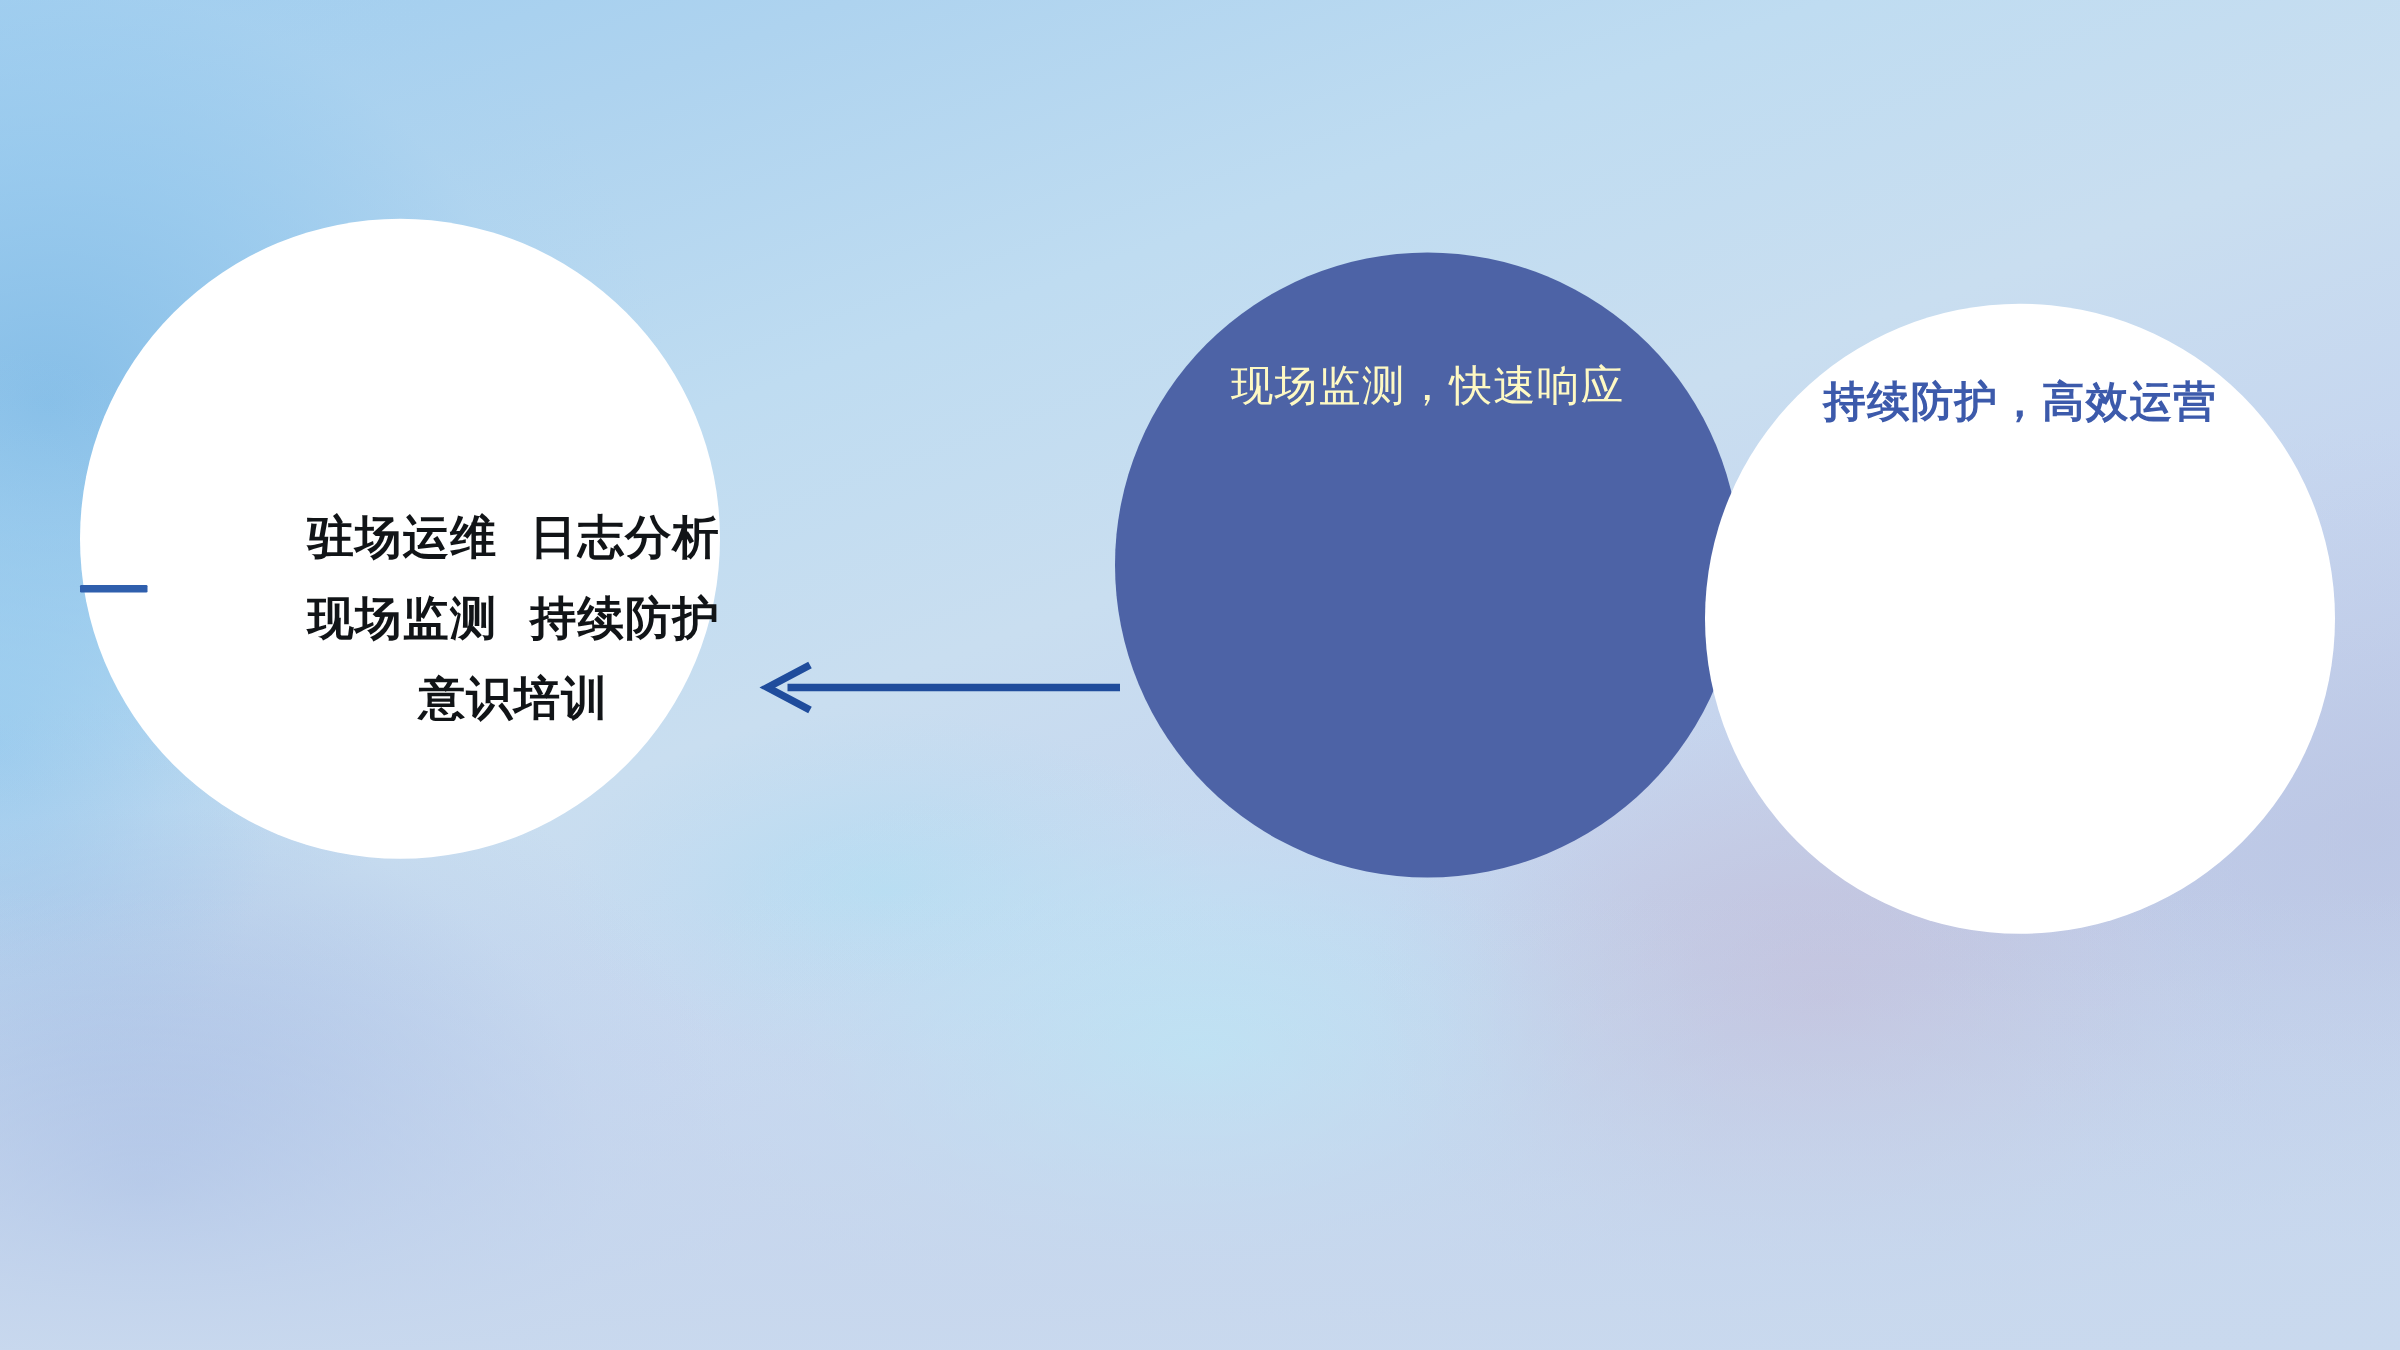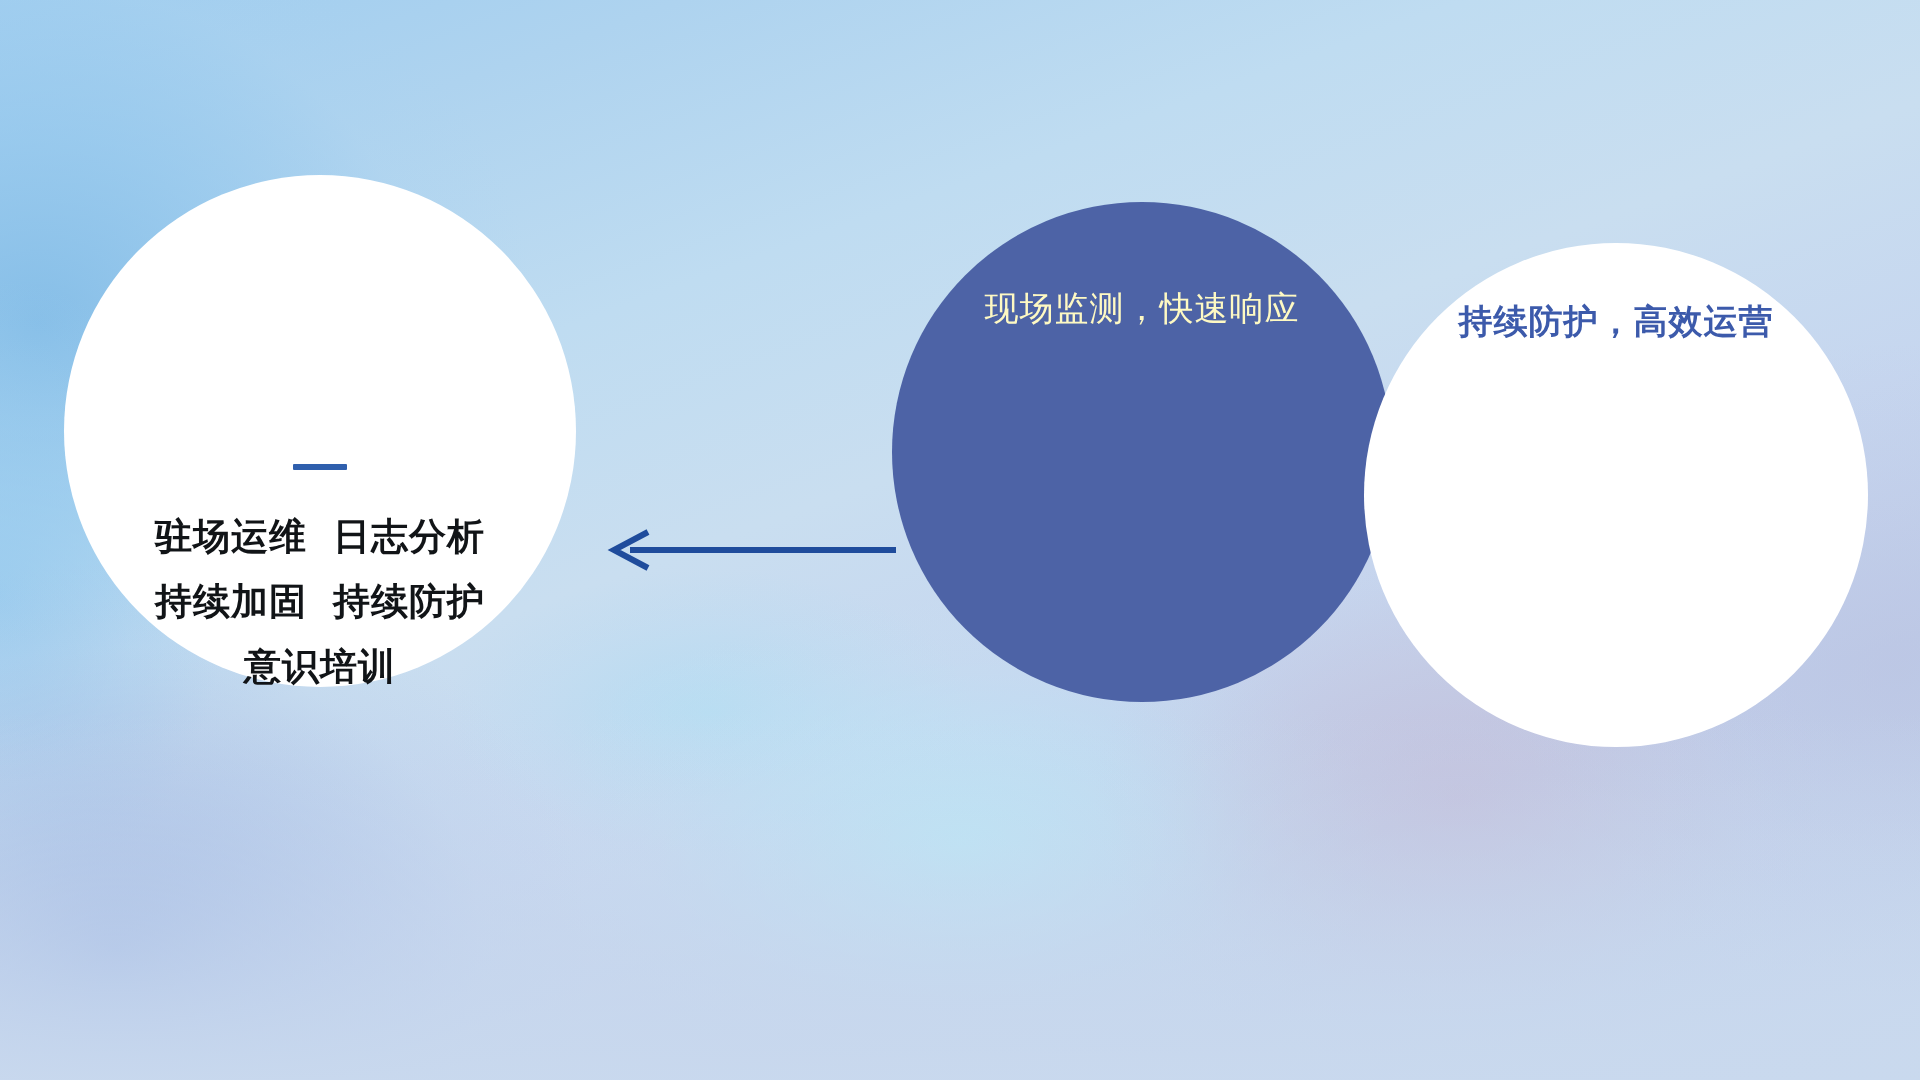--- a/index.html
+++ b/index.html
@@ -108,23 +108,23 @@
     box-sizing: border-box;
   }
 
   .circle-left {
     left: 64px;
     top: 175px;
     width: 512px;
     height: 512px;
     background: #ffffff;
     display: flex;
-    flex-direction: column;
-    align-items: center;
-    justify-content: flex-end;
+    flex-direction: row;
+    align-items: center;
+    justify-content: space-between;
     padding-top: 128px;
   }
   .dash-mark {
     width: 54px;
     height: 6px;
     border-radius: 1px;
     background: #2f5fad;
     margin-bottom: 48px;
   }
   .left-lines {
@@ -223,21 +223,21 @@
 
   <svg class="arrow-connector" viewBox="0 0 300 60">
     <line x1="296" y1="30" x2="30" y2="30" stroke="#1f4c9c" stroke-width="6"></line>
     <polyline points="48,12 14,30 48,48" fill="none" stroke="#1f4c9c" stroke-width="6" stroke-linejoin="miter" stroke-linecap="butt"></polyline>
   </svg>
 
   <div class="circle circle-left">
     <div class="dash-mark"></div>
     <div class="left-lines">
       <div class="left-line"><span>驻场运维</span><span class="tag-gap"></span><span>日志分析</span></div>
-      <div class="left-line"><span>持续加固</span><span class="tag-gap"></span><span>持续防护</span></div>
+      <div class="left-line"><span>现场监测</span><span class="tag-gap"></span><span>持续防护</span></div>
       <div class="left-line"><span>意识培训</span></div>
     </div>
   </div>
 
   <div class="circle circle-mid">
     <div class="mid-title">现场监测，快速响应</div>
   </div>
 
   <div class="circle circle-right">
     <div class="right-title">持续防护，高效运营</div>

